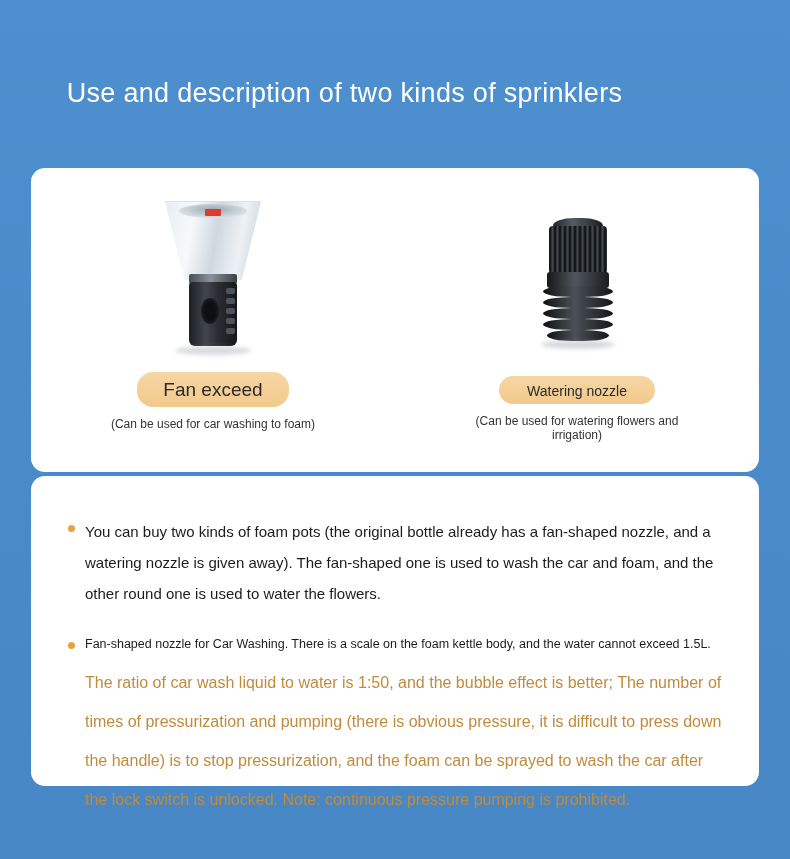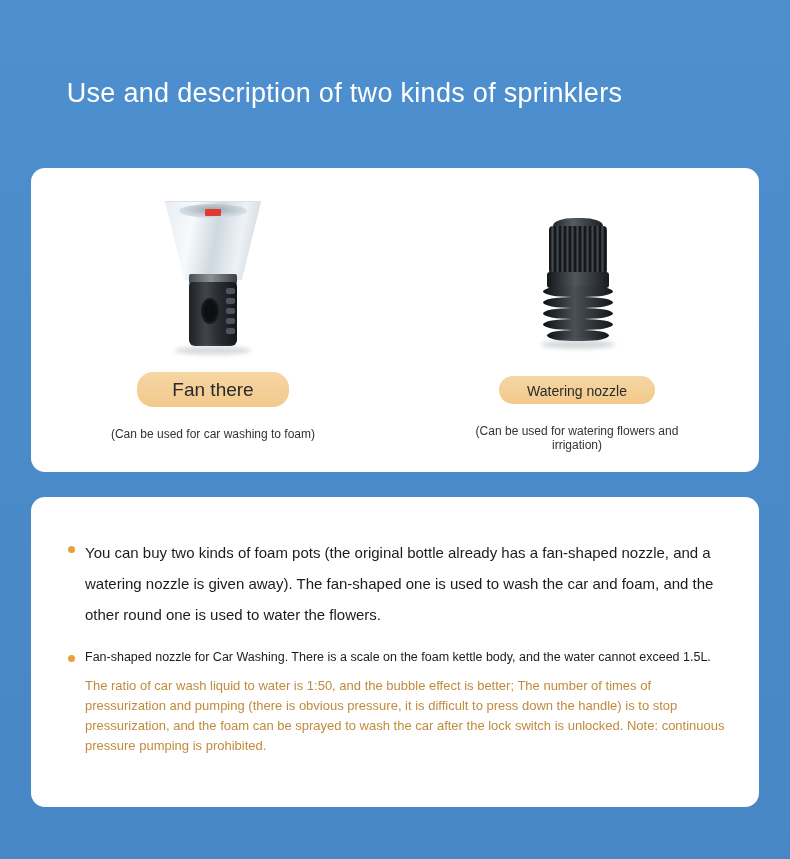--- a/index.html
+++ b/index.html
@@ -213,30 +213,30 @@
     height: 28px;
     line-height: 31px;
     font-size: 14px;
   }
   .caption {
     width: 220px;
     text-align: center;
     color: #333333;
     font-size: 12px;
     line-height: 14px;
-    margin-top: 20px;
+    margin-top: 10px;
   }
   .caption.fan {
     font-size: 12px;
   }
 
   
   .card-text {
     left: 31px;
-    top: 497px;
+    top: 476px;
     width: 728px;
     height: 310px;
     box-sizing: border-box;
     padding: 40px 34px 0 34px;
   }
   .bullet-row {
     position: relative;
     padding-left: 20px;
   }
   .dot {
@@ -247,31 +247,31 @@
     height: 7px;
     border-radius: 50%;
     background: #e8a23c;
   }
   .para1 {
     color: #1c1c1c;
     font-size: 15px;
     line-height: 31px;
   }
   .bullet-row.second {
-    margin-top: 16px;
+    margin-top: 24px;
   }
   .para2 {
     color: #1c1c1c;
     font-size: 12.5px;
     line-height: 22px;
   }
   .para3 {
     color: #c08b3c;
-    font-size: 13px;
-    line-height: 20px;
+    font-size: 16px;
+    line-height: 39px;
     margin-top: 8px;
   }
 </style>
 </head>
 <body>
 
 <div class="page">
 
   <div class="title">Use and description of two kinds of sprinklers</div>
 
@@ -287,21 +287,21 @@
           <div class="fan-body">
             <div class="fan-ridge" style="top:6px"></div>
             <div class="fan-ridge" style="top:16px"></div>
             <div class="fan-ridge" style="top:26px"></div>
             <div class="fan-ridge" style="top:36px"></div>
             <div class="fan-ridge" style="top:46px"></div>
             <div class="fan-oval"></div>
           </div>
           <div class="fan-shadow"></div>
         </div>
-        <div class="pill pill-fan">Fan there</div>
+        <div class="pill pill-fan">Fan exceed</div>
         <div class="caption fan">(Can be used for car washing to foam)</div>
       </div>
 
       <div class="nozzle-col">
         <div class="water-art">
           <div class="w-top"></div>
           <div class="w-knurl"></div>
           <div class="w-mid"></div>
           <div class="w-rib" style="top:86px"></div>
           <div class="w-rib" style="top:97px"></div>

